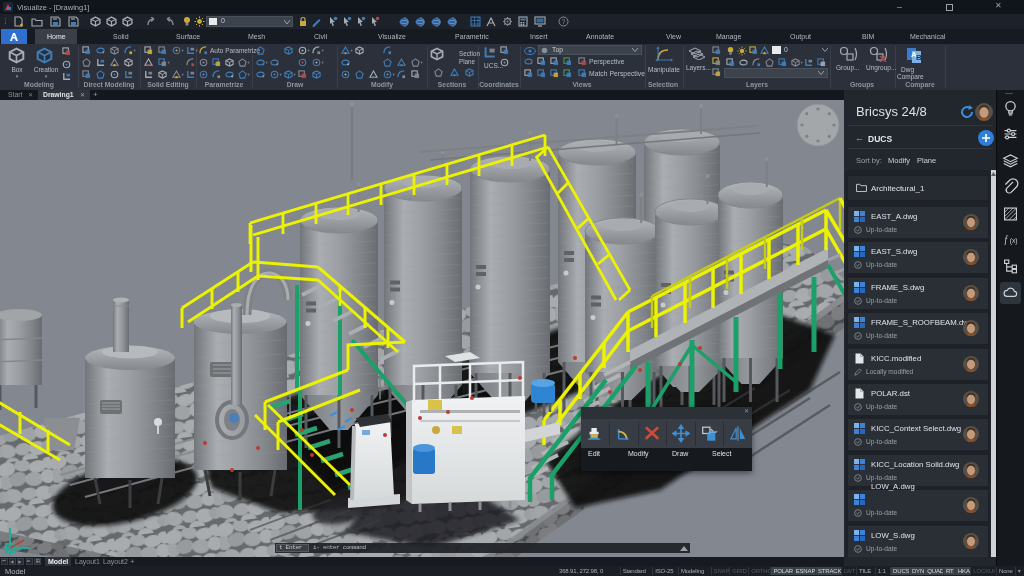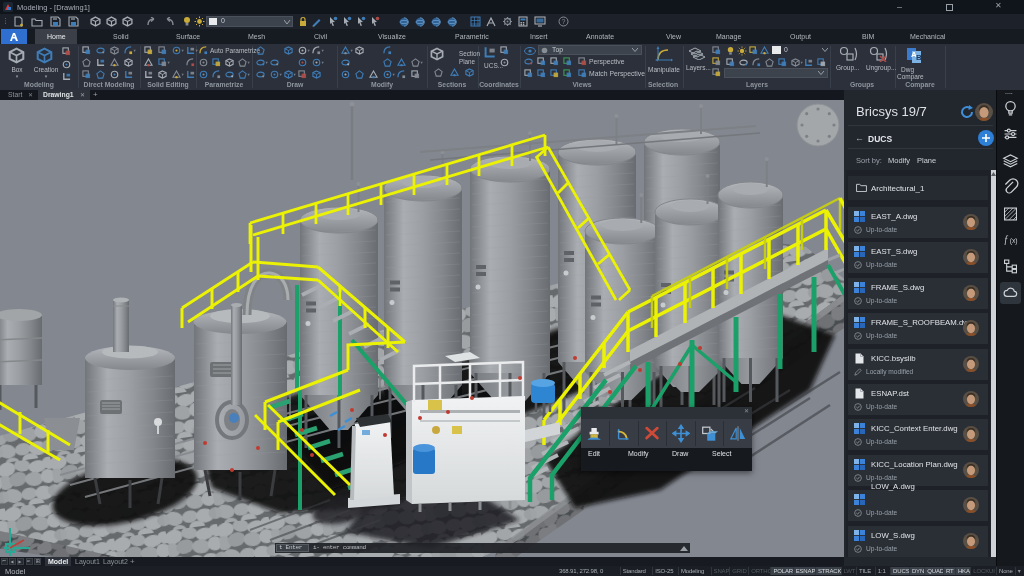--- a/index.html
+++ b/index.html
@@ -9,21 +9,21 @@
 .txt{position:absolute;white-space:nowrap;}
 </style></head><body>
 <div id="stage">
 
 <div class="abs" style="left:0px;top:0px;width:1024px;height:14px;background:#10141b;"></div>
 <svg class="abs" style="left:3px;top:2px" width="10" height="10">
       <rect x="0" y="0" width="10" height="10" rx="1.5" fill="#1d2633"></rect>
       <path d="M2 8 L5 2 L8 8 Z" fill="#d03c30"></path>
       <rect x="4" y="5" width="4" height="3" fill="#3a7bd0"></rect>
     </svg>
-<div class="txt" style="left:17px;top:3px;font-size:7.5px;color:#a9aeb6;font-weight:400;">Modeling - [Drawing1]</div>
+<div class="txt" style="left:17px;top:3px;font-size:7.5px;color:#a9aeb6;font-weight:400;">Visualize - [Drawing1]</div>
 <div class="txt" style="left:897px;top:2px;font-size:9px;color:#9aa0a8;font-weight:400;">–</div>
 <svg class="abs" style="left:946px;top:4px" width="7" height="7">
       <rect x="0.5" y="0.5" width="6" height="6" fill="none" stroke="#9aa0a8" stroke-width="1"></rect>
     </svg>
 <div class="txt" style="left:995px;top:1px;font-size:8px;color:#9aa0a8;font-weight:400;">✕</div>
 <div class="abs" style="left:0px;top:14px;width:1024px;height:15px;background:#1d2129;"></div>
 <div class="abs" style="left:206px;top:16px;width:87px;height:11px;background:#3c434c;border:1px solid #4a515b;"></div>
 <div class="abs" style="left:209px;top:18px;width:8px;height:7px;background:#e8eaec;"></div>
 <div class="txt" style="left:221px;top:17px;font-size:7px;color:#c6cbd1;font-weight:400;">0</div>
 <svg class="abs" style="left:284px;top:20px" width="7" height="5">
@@ -1308,21 +1308,21 @@
       <path d="M8 4 L8 16 L2 16 Z" fill="none" stroke="#3f8fd4" stroke-width="1.3"></path>
       <path d="M12 4 L12 16 L18 16 Z" fill="#3f8fd4"></path>
       <path d="M10 2 V18" stroke="#9aa0a6" stroke-width="1"></path>
     </svg>
 <div class="abs" style="left:581px;top:448px;width:171px;height:23px;background:#16191e;"></div>
 <div class="txt" style="left:588px;top:450px;font-size:7px;color:#dde0e4;font-weight:400;">Edit</div>
 <div class="txt" style="left:628px;top:450px;font-size:7px;color:#dde0e4;font-weight:400;">Modify</div>
 <div class="txt" style="left:672px;top:450px;font-size:7px;color:#dde0e4;font-weight:400;">Draw</div>
 <div class="txt" style="left:712px;top:450px;font-size:7px;color:#dde0e4;font-weight:400;">Select</div>
 <div class="abs" style="left:844px;top:90px;width:153px;height:476px;background:#22262d;"></div>
-<div class="txt" style="left:856px;top:104px;font-size:13px;color:#dde1e5;font-weight:400;">Bricsys 19/7</div>
+<div class="txt" style="left:856px;top:104px;font-size:13px;color:#dde1e5;font-weight:400;">Bricsys 24/8</div>
 <svg class="abs" style="left:959px;top:104px" width="16" height="16" viewBox="0 0 16 16">
       <path d="M13 8 A5 5 0 1 1 10.5 3.7" fill="none" stroke="#3e8ed8" stroke-width="2"></path>
       <path d="M10 1 L14 4 L9.5 6 Z" fill="#3e8ed8"></path>
     </svg>
 <svg class="abs" style="left:975px;top:103px" width="18" height="18" viewBox="0 0 20 20">
       <defs>
         <clipPath id="av984112">
           <circle cx="10" cy="10" r="10"></circle>
         </clipPath>
       </defs>
@@ -1457,21 +1457,21 @@
         <path d="M0 20 Q10 12 20 20 L20 21 L0 21 Z" fill="#8a4f28"></path>
         <ellipse cx="10" cy="10.5" rx="5" ry="6" fill="#c49a7a"></ellipse>
         <path d="M4.5 9 Q4 2.5 10 2.5 Q16 2.5 15.5 9 Q14 4.5 10 4.5 Q6 4.5 4.5 9 Z" fill="#3a2e22"></path>
       </g>
     </svg>
 <div class="abs" style="left:848px;top:349px;width:140px;height:31px;background:#2a2f36;"></div>
 <svg class="abs" style="left:855px;top:353px" width="9" height="11" viewBox="0 0 9 11">
       <path d="M0.5 0.5 L5.5 0.5 L8.5 3.5 L8.5 10.5 L0.5 10.5 Z" fill="#e4e7ea"></path>
       <path d="M5.5 0.5 L5.5 3.5 L8.5 3.5" fill="none" stroke="#9aa0a6" stroke-width="0.8"></path>
     </svg>
-<div class="txt" style="left:871px;top:354px;font-size:7.8px;color:#e0e3e7;font-weight:400;">KICC.bsyslib</div>
+<div class="txt" style="left:871px;top:354px;font-size:7.8px;color:#e0e3e7;font-weight:400;">KICC.modified</div>
 <svg class="abs" style="left:854px;top:368px" width="8" height="8" viewBox="0 0 10 10">
       <path d="M1 9 L2 6 L7 1 L9 3 L4 8 Z" fill="none" stroke="#8d939b" stroke-width="1"></path>
     </svg>
 <div class="txt" style="left:866px;top:368px;font-size:6.6px;color:#99a0a8;font-weight:400;">Locally modified</div>
 <svg class="abs" style="left:963px;top:356px" width="16" height="16" viewBox="0 0 20 20">
       <defs>
         <clipPath id="av971364">
           <circle cx="10" cy="10" r="10"></circle>
         </clipPath>
       </defs>
@@ -1480,21 +1480,21 @@
         <path d="M0 20 Q10 12 20 20 L20 21 L0 21 Z" fill="#8a4f28"></path>
         <ellipse cx="10" cy="10.5" rx="5" ry="6" fill="#c49a7a"></ellipse>
         <path d="M4.5 9 Q4 2.5 10 2.5 Q16 2.5 15.5 9 Q14 4.5 10 4.5 Q6 4.5 4.5 9 Z" fill="#3a2e22"></path>
       </g>
     </svg>
 <div class="abs" style="left:848px;top:384px;width:140px;height:31px;background:#2a2f36;"></div>
 <svg class="abs" style="left:855px;top:388px" width="9" height="11" viewBox="0 0 9 11">
       <path d="M0.5 0.5 L5.5 0.5 L8.5 3.5 L8.5 10.5 L0.5 10.5 Z" fill="#e4e7ea"></path>
       <path d="M5.5 0.5 L5.5 3.5 L8.5 3.5" fill="none" stroke="#9aa0a6" stroke-width="0.8"></path>
     </svg>
-<div class="txt" style="left:871px;top:389px;font-size:7.8px;color:#e0e3e7;font-weight:400;">ESNAP.dst</div>
+<div class="txt" style="left:871px;top:389px;font-size:7.8px;color:#e0e3e7;font-weight:400;">POLAR.dst</div>
 <svg class="abs" style="left:854px;top:403px" width="8" height="8" viewBox="0 0 10 10">
       <circle cx="5" cy="5" r="4.2" fill="none" stroke="#8d939b" stroke-width="1"></circle>
       <path d="M3 5 L4.5 6.5 L7 3.5" fill="none" stroke="#8d939b" stroke-width="1.1"></path>
     </svg>
 <div class="txt" style="left:866px;top:403px;font-size:6.6px;color:#99a0a8;font-weight:400;">Up-to-date</div>
 <svg class="abs" style="left:963px;top:391px" width="16" height="16" viewBox="0 0 20 20">
       <defs>
         <clipPath id="av971399">
           <circle cx="10" cy="10" r="10"></circle>
         </clipPath>
@@ -1506,21 +1506,21 @@
         <path d="M4.5 9 Q4 2.5 10 2.5 Q16 2.5 15.5 9 Q14 4.5 10 4.5 Q6 4.5 4.5 9 Z" fill="#3a2e22"></path>
       </g>
     </svg>
 <div class="abs" style="left:848px;top:419px;width:140px;height:31px;background:#2a2f36;"></div>
 <svg class="abs" style="left:854px;top:423px" width="11" height="11" viewBox="0 0 12 12">
       <rect x="0" y="0" width="5.5" height="5.5" fill="#7db3e8"></rect>
       <rect x="6.5" y="0" width="5.5" height="5.5" fill="#3b82d8"></rect>
       <rect x="0" y="6.5" width="5.5" height="5.5" fill="#3b82d8"></rect>
       <rect x="6.5" y="6.5" width="5.5" height="5.5" fill="#2a66b8"></rect>
     </svg>
-<div class="txt" style="left:871px;top:424px;font-size:7.8px;color:#e0e3e7;font-weight:400;">KICC_Context Enter.dwg</div>
+<div class="txt" style="left:871px;top:424px;font-size:7.8px;color:#e0e3e7;font-weight:400;">KICC_Context Select.dwg</div>
 <svg class="abs" style="left:854px;top:438px" width="8" height="8" viewBox="0 0 10 10">
       <circle cx="5" cy="5" r="4.2" fill="none" stroke="#8d939b" stroke-width="1"></circle>
       <path d="M3 5 L4.5 6.5 L7 3.5" fill="none" stroke="#8d939b" stroke-width="1.1"></path>
     </svg>
 <div class="txt" style="left:866px;top:438px;font-size:6.6px;color:#99a0a8;font-weight:400;">Up-to-date</div>
 <svg class="abs" style="left:963px;top:426px" width="16" height="16" viewBox="0 0 20 20">
       <defs>
         <clipPath id="av971434">
           <circle cx="10" cy="10" r="10"></circle>
         </clipPath>
@@ -1532,21 +1532,21 @@
         <path d="M4.5 9 Q4 2.5 10 2.5 Q16 2.5 15.5 9 Q14 4.5 10 4.5 Q6 4.5 4.5 9 Z" fill="#3a2e22"></path>
       </g>
     </svg>
 <div class="abs" style="left:848px;top:455px;width:140px;height:31px;background:#2a2f36;"></div>
 <svg class="abs" style="left:854px;top:459px" width="11" height="11" viewBox="0 0 12 12">
       <rect x="0" y="0" width="5.5" height="5.5" fill="#7db3e8"></rect>
       <rect x="6.5" y="0" width="5.5" height="5.5" fill="#3b82d8"></rect>
       <rect x="0" y="6.5" width="5.5" height="5.5" fill="#3b82d8"></rect>
       <rect x="6.5" y="6.5" width="5.5" height="5.5" fill="#2a66b8"></rect>
     </svg>
-<div class="txt" style="left:871px;top:460px;font-size:7.8px;color:#e0e3e7;font-weight:400;">KICC_Location Plan.dwg</div>
+<div class="txt" style="left:871px;top:460px;font-size:7.8px;color:#e0e3e7;font-weight:400;">KICC_Location Solid.dwg</div>
 <svg class="abs" style="left:854px;top:474px" width="8" height="8" viewBox="0 0 10 10">
       <circle cx="5" cy="5" r="4.2" fill="none" stroke="#8d939b" stroke-width="1"></circle>
       <path d="M3 5 L4.5 6.5 L7 3.5" fill="none" stroke="#8d939b" stroke-width="1.1"></path>
     </svg>
 <div class="txt" style="left:866px;top:474px;font-size:6.6px;color:#99a0a8;font-weight:400;">Up-to-date</div>
 <svg class="abs" style="left:963px;top:462px" width="16" height="16" viewBox="0 0 20 20">
       <defs>
         <clipPath id="av971470">
           <circle cx="10" cy="10" r="10"></circle>
         </clipPath>

